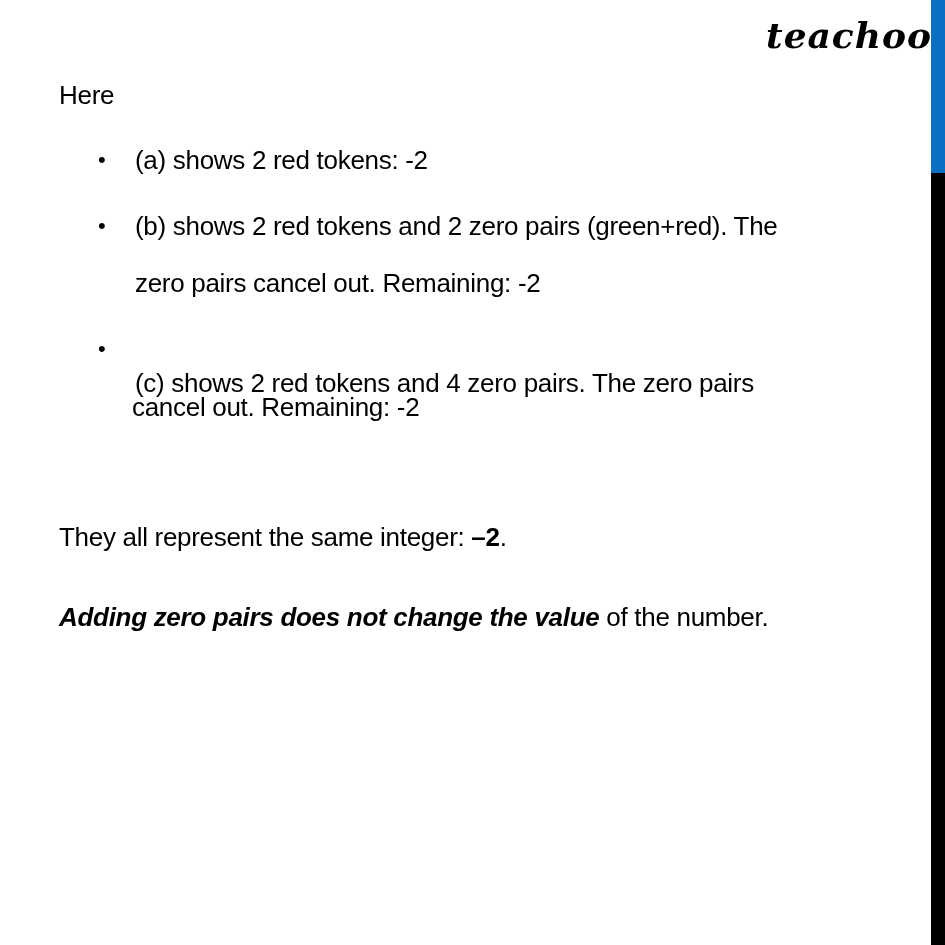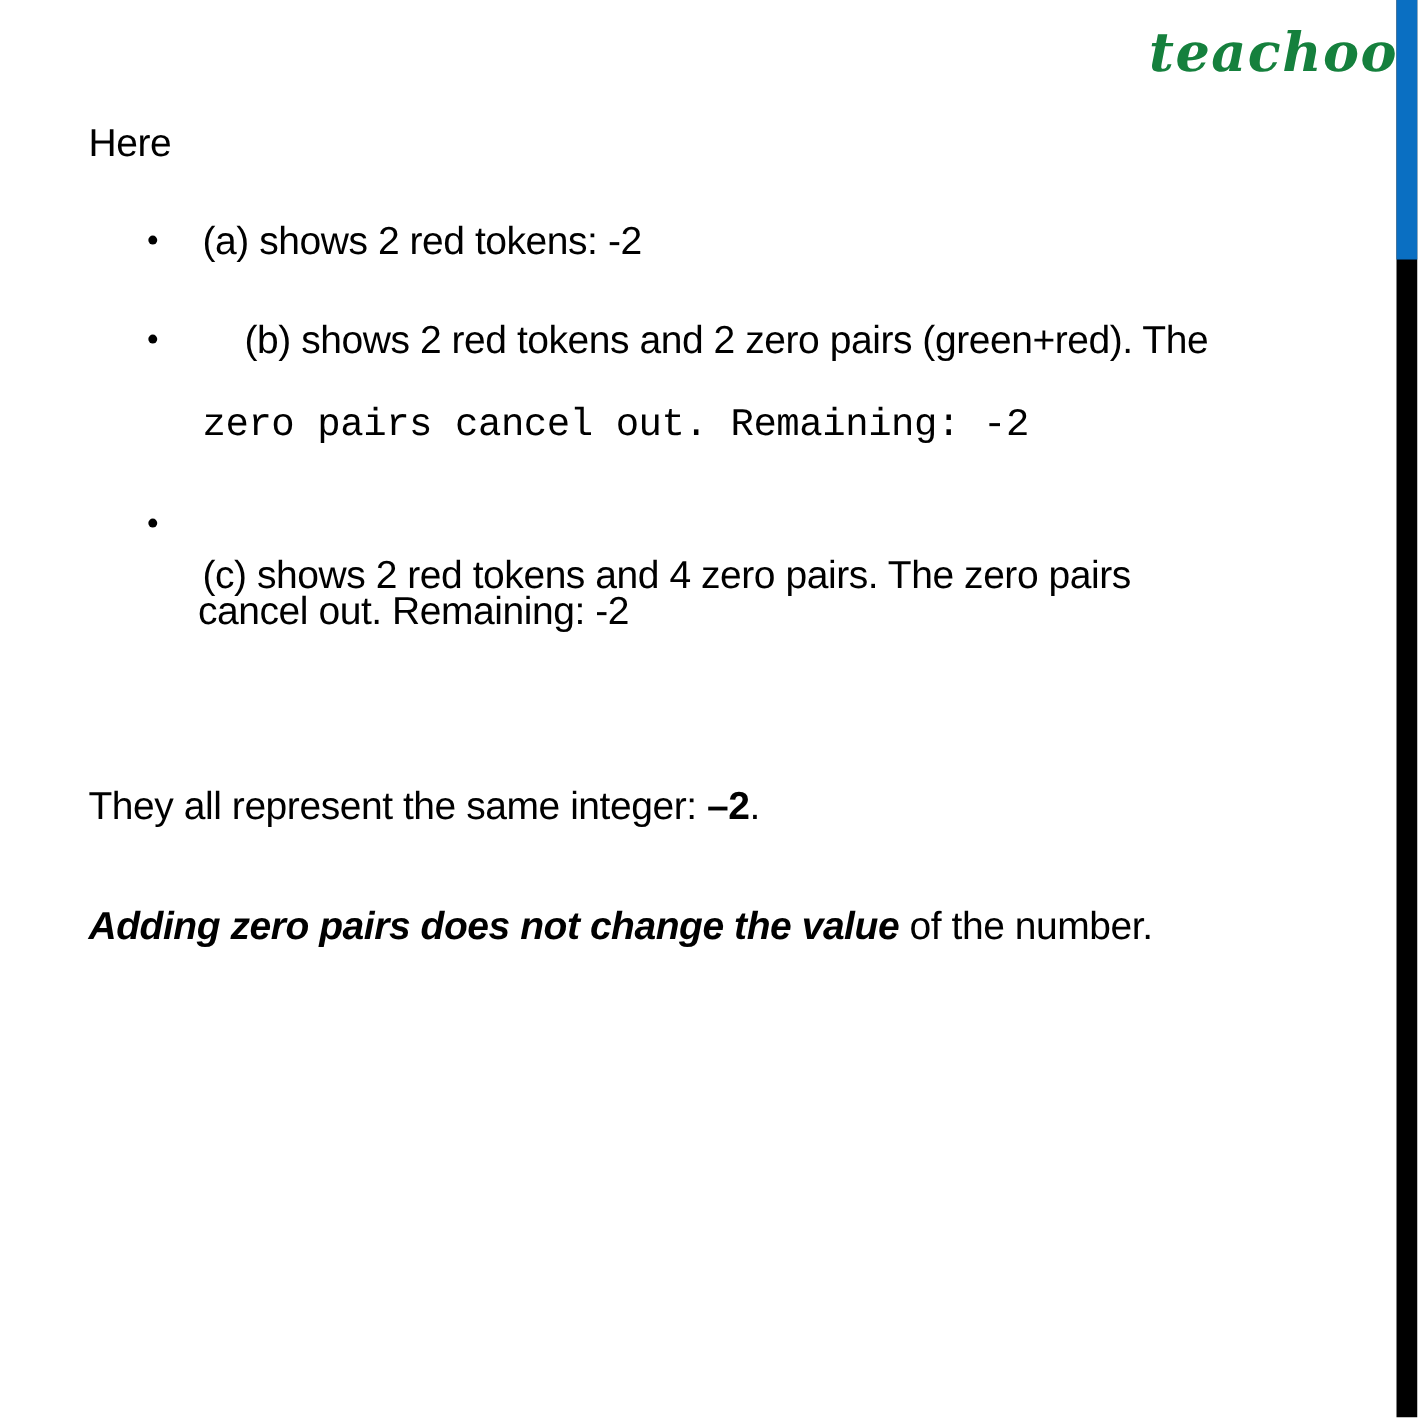--- a/index.html
+++ b/index.html
@@ -15,21 +15,21 @@
   }
   .sidebar-bar .accent {
     position: absolute; left: 0; top: 0; width: 14px; height: 173px;
     background: #0a6fc2;
   }
   .logo {
     position: absolute; left: 766px; top: 14px;
     font-family: "DejaVu Serif", serif;
     font-style: italic; font-weight: bold;
     font-size: 36px; letter-spacing: 1px;
-    color: #15803d;
+    color: #000000;
   }
   .text {
     position: absolute; font-size: 26px; line-height: 32px;
     white-space: nowrap; letter-spacing: -0.3px; text-align: center;
   }
   .bullet {
     position: absolute; font-size: 22px; line-height: 32px;
   }
   b { font-weight: bold; }
   .bi { font-weight: bold; font-style: italic; }
@@ -43,22 +43,22 @@
 
 <div class="logo">teachoo</div>
 
 <div class="text" style="left:59px; top:79px;">Here</div>
 
 <div>
   <span class="bullet" style="left:98px; top:144px;">•</span>
   <div class="text" style="left:135px; top:144px;">(a) shows 2 red tokens: -2</div>
 
   <span class="bullet" style="left:98px; top:210px;">•</span>
-  <div class="text" style="left:135px; top:210px;margin-left:28px;">(b) shows 2 red tokens and 2 zero pairs (green+red). The</div>
-  <div class="text" style="left:135px; top:267px;font-family:Liberation Mono, monospace;">zero pairs cancel out. Remaining: -2</div>
+  <div class="text" style="left:135px; top:210px;">(b) shows 2 red tokens and 2 zero pairs (green+red). The</div>
+  <div class="text" style="left:135px; top:267px;">zero pairs cancel out. Remaining: -2</div>
 
   <span class="bullet" style="left:98px; top:333px;">•</span>
   <div class="text" style="left:135px; top:333px;margin-top:34px;">(c) shows 2 red tokens and 4 zero pairs. The zero pairs</div>
   <div class="text" style="left:132px; top:391px;">cancel out. Remaining: -2</div>
 </div>
 
 <div class="text" style="left:59px; top:521px;">
   <span>They all represent the same integer: </span><b>–2</b><span>.</span>
 </div>
 

